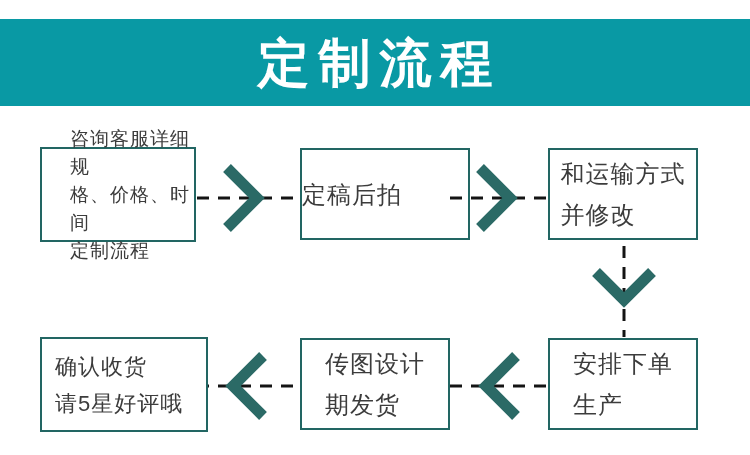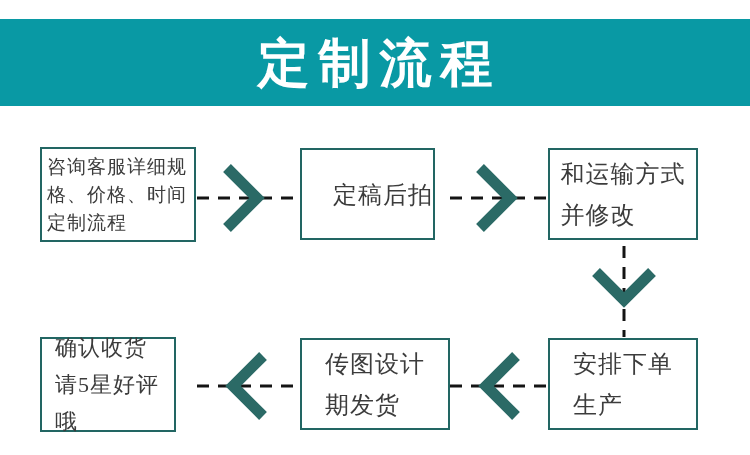--- a/index.html
+++ b/index.html
@@ -27,26 +27,26 @@
     display:flex;align-items:center;
     box-sizing:border-box;
   }
   .box::after{ 
     content:"";position:absolute;z-index:-1;
     left:4px;top:5px;width:100%;height:100%;
     border:2px solid var(--box-border,#226663);
     box-sizing:border-box;background:#fff;
   }
   .lines{text-align:left;letter-spacing:1px;}
-  .pos-a{left:40px;top:147px;width:156px;height:95px;font-size:19px;line-height:28px;padding-left:5px;}
-  .pos-b{left:300px;top:148px;width:135px;height:92px;font-size:24px;line-height:41px;justify-content:flex-end;}
+  .pos-a{left:40px;top:147px;width:156px;height:95px;font-size:19px;line-height:28px;padding-left:28px;}
+  .pos-b{left:300px;top:148px;width:170px;height:92px;font-size:24px;line-height:41px;justify-content:flex-start;}
   .pos-c{left:548px;top:148px;width:150px;height:92px;font-size:24px;line-height:41px;justify-content:center;}
   .pos-d{left:548px;top:338px;width:150px;height:92px;font-size:24px;line-height:41px;justify-content:center;}
   .pos-e{left:300px;top:338px;width:150px;height:92px;font-size:24px;line-height:41px;justify-content:center;}
-  .pos-f{left:40px;top:337px;width:136px;height:95px;font-size:22px;line-height:37px;padding-left:13px;font-family:Liberation Serif, serif;}
+  .pos-f{left:40px;top:337px;width:168px;height:95px;font-size:22px;line-height:37px;padding-left:13px;}
   
   .arrow{position:absolute;}
   .dashline{stroke:var(--dash,#141414);stroke-width:3;stroke-dasharray:12 9;fill:none;}
   .chev{stroke:var(--chevron,#2B6A66);stroke-width:11;fill:none;stroke-linejoin:miter;stroke-linecap:butt;}
 </style>
 </head>
 <body>
 
 <div id="canvas">
 

